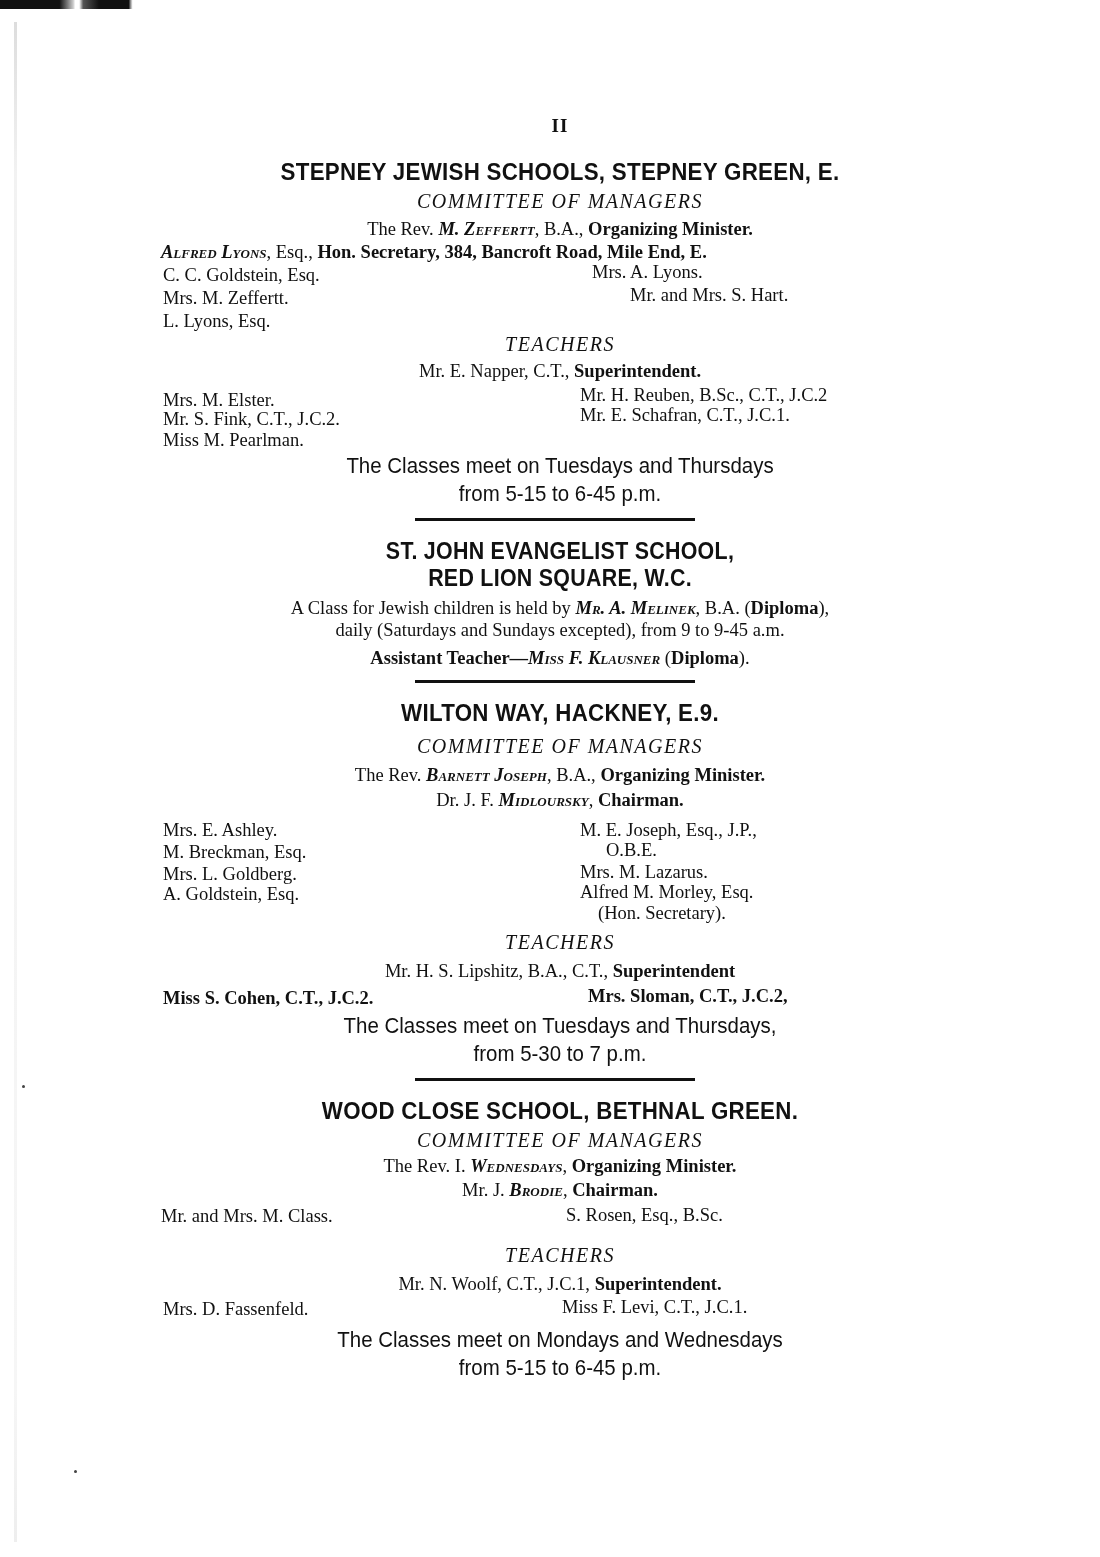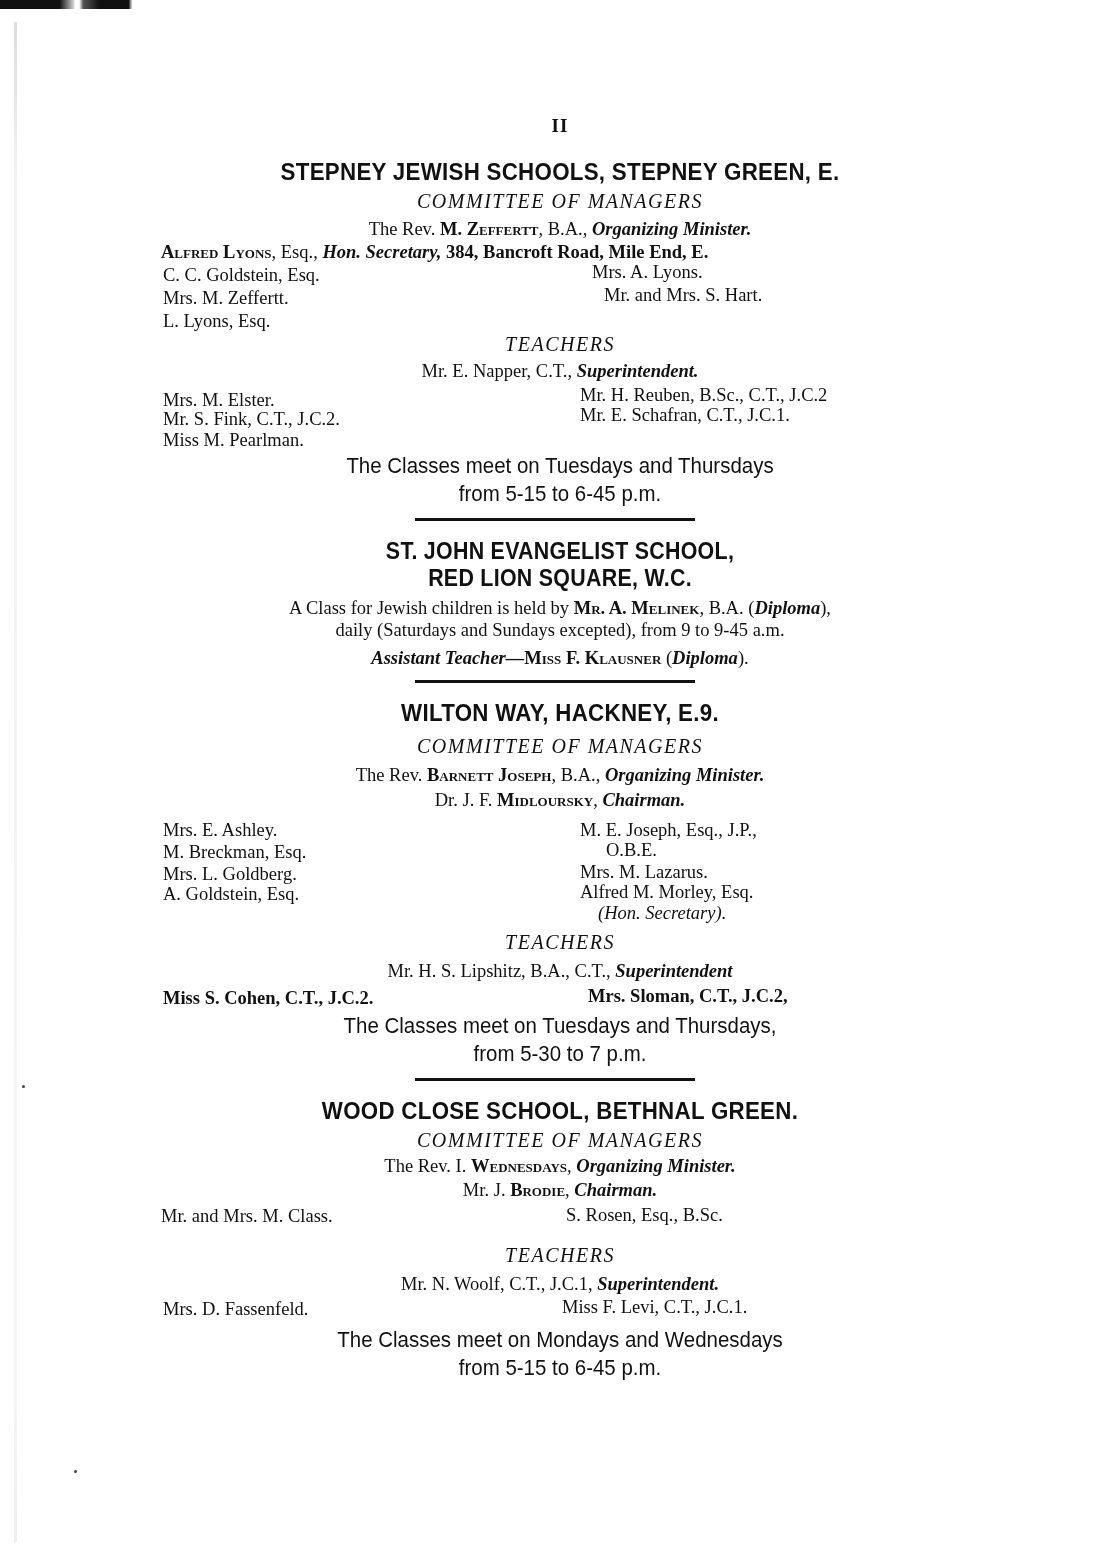--- a/index.html
+++ b/index.html
@@ -13,22 +13,22 @@
       background: linear-gradient(180deg, #ddd, #f2f2f2 10%, #f6f6f6 90%, #eee); }
     .dot { position: absolute; width: 3px; height: 3px; background: #444; border-radius: 50%; }
     .page { position: absolute; left: 0; top: 0; width: 1100px; }
     .line { position: absolute; white-space: nowrap; }
     .center { left: 0; width: 1120px; text-align: center; }
     .pageno { font-weight: bold; font-size: 19px; letter-spacing: 1px; }
     .h1 { font-family: "Liberation Sans", "DejaVu Sans", sans-serif; font-weight: bold; font-size: 24px; letter-spacing: 0.3px; transform: scaleX(0.93); transform-origin: center; }
     .h1b { font-size: 23px; }
     .sub { font-style: italic; font-size: 20px; letter-spacing: 1.5px; }
     .txt { font-size: 18.5px; }
-    .sc { font-variant: small-caps; font-weight: bold; }
-    .it { font-style: italic; font-weight: bold; }
+    .sc { font-variant: small-caps; font-weight: bold; font-style: italic; }
+    .it { font-weight: bold; }
     .b { font-weight: bold; }
     .meet { font-family: "Liberation Sans", "DejaVu Sans", sans-serif; font-size: 22px; transform: scaleX(0.93); transform-origin: center; }
     .rule { position: absolute; height: 3px; background: #111; left: 415px; width: 280px; }
     .col-l { left: 163px; }
     .col-r { left: 580px; }
   </style>
 </head>
 <body>
 
 <div class="scan-bar"></div>
@@ -45,21 +45,21 @@
   <div class="line center txt" style="top:219px">
     <span>The Rev.</span> <span class="sc">M. Zeffertt</span><span>, B.A.,</span> <span class="it">Organizing Minister.</span>
   </div>
   <div class="line txt" style="top:242px;left:161px">
     <span class="sc">Alfred Lyons</span><span>, Esq.,</span> <span class="it">Hon. Secretary,</span> <span class="b">384, Bancroft Road, Mile End, E.</span>
   </div>
   <div class="line txt col-l" style="top:265px">C. C. Goldstein, Esq.</div>
   <div class="line txt col-l" style="top:288px">Mrs. M. Zeffertt.</div>
   <div class="line txt col-l" style="top:311px">L. Lyons, Esq.</div>
   <div class="line txt" style="top:262px;left:592px">Mrs. A. Lyons.</div>
-  <div class="line txt" style="top:285px;left:604px">Mr. and Mrs. S. Hart.</div>
+  <div class="line txt" style="top:285px;left:630px">Mr. and Mrs. S. Hart.</div>
 
   <div class="line center sub" style="top:333px">TEACHERS</div>
   <div class="line center txt" style="top:361px">
     <span>Mr. E. Napper, C.T.,</span> <span class="it">Superintendent.</span>
   </div>
   <div class="line txt col-l" style="top:390px">Mrs. M. Elster.</div>
   <div class="line txt col-l" style="top:409px">Mr. S. Fink, C.T., J.C.2.</div>
   <div class="line txt col-l" style="top:430px">Miss M. Pearlman.</div>
   <div class="line txt col-r" style="top:385px">Mr. H. Reuben, B.Sc., C.T., J.C.2</div>
   <div class="line txt col-r" style="top:405px">Mr. E. Schafran, C.T., J.C.1.</div>

